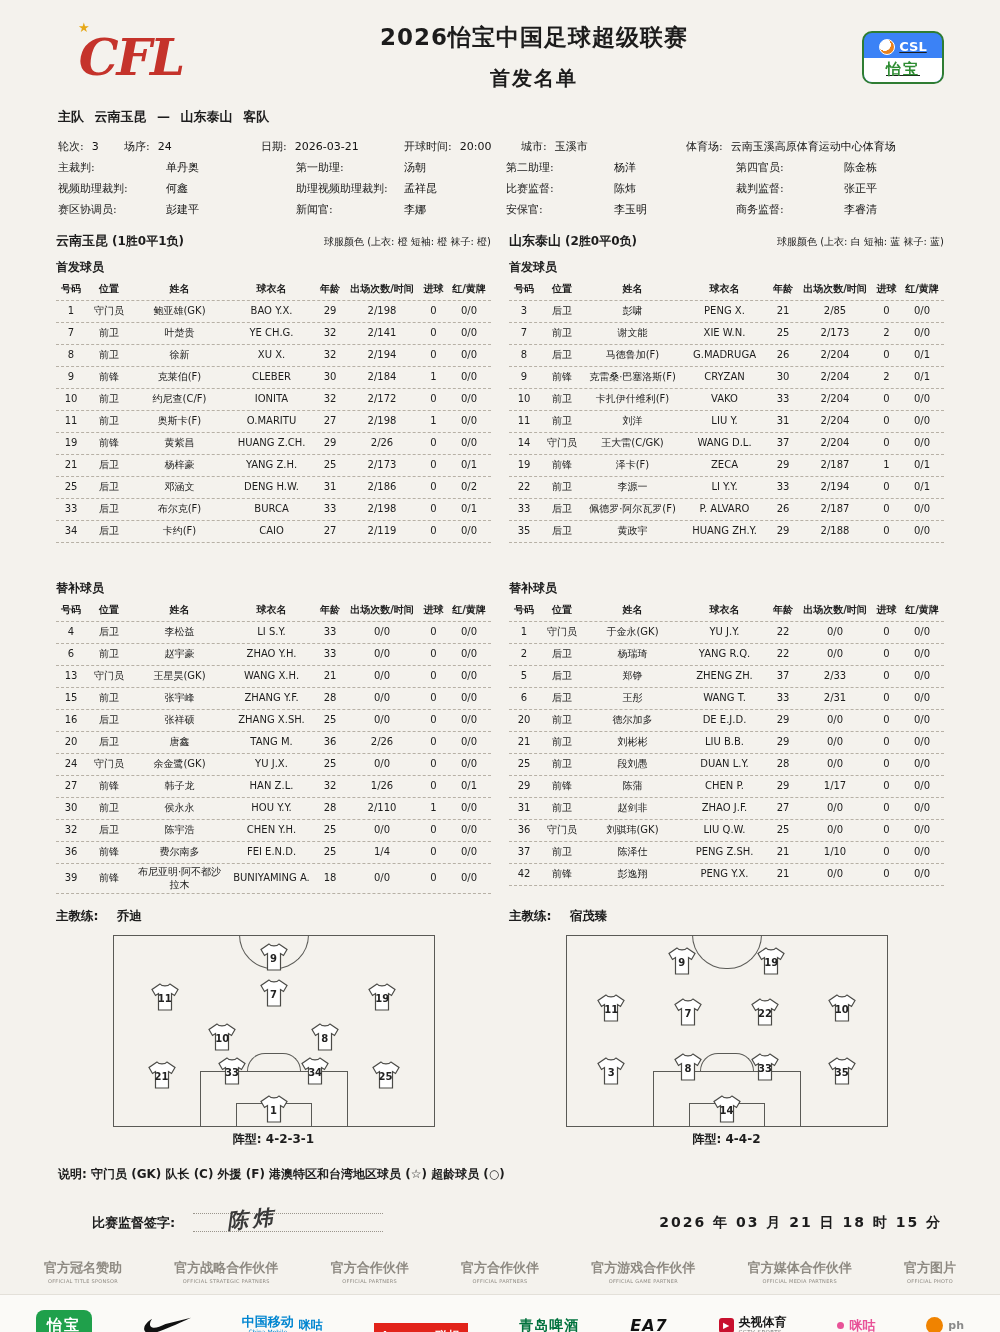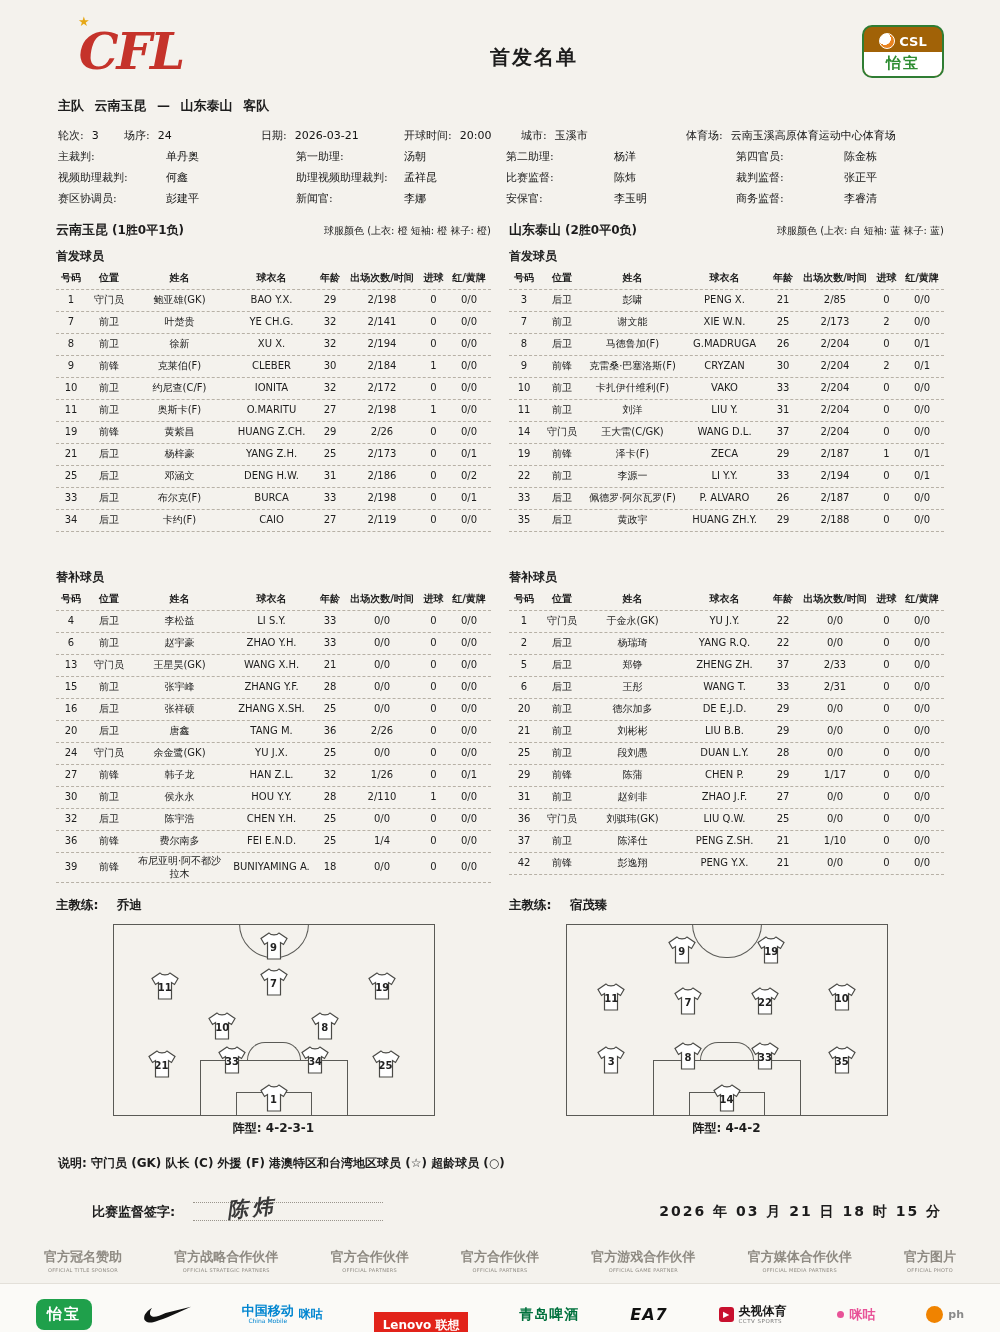--- a/index.html
+++ b/index.html
@@ -15,21 +15,21 @@
 
   
   .header { display:flex; align-items:center; padding:22px 56px 0 56px; }
   .cfl-logo { width:150px; position:relative; text-align:center; }
   .cfl-star { position:absolute; top:-8px; left:22px; color:#e6a817; font-size:13px; }
   .cfl-text { font-family:"DejaVu Serif","Liberation Serif",serif; font-style:italic; font-weight:bold;
               font-size:50px; color:#c5332b; letter-spacing:-2px; }
   .titles { flex:1; text-align:center; }
   .title { font-size:23px; font-weight:bold; letter-spacing:1px; }
   .subtitle { font-size:20px; font-weight:bold; margin-top:12px; letter-spacing:2px; }
-  .csl-badge { width:82px; border-radius:10px; overflow:hidden; background:#a16207; border:2px solid #2f7d33; text-align:center; }
+  .csl-badge { width:82px; border-radius:10px; overflow:hidden; background:#3b82f6; border:2px solid #2f7d33; text-align:center;text-decoration:underline; }
   .csl-top { padding:6px 0 3px; color:#fff; font-weight:bold; font-size:13px; display:flex; align-items:center; justify-content:center; gap:4px; }
   .csl-ball { width:16px; height:16px; border-radius:50%; display:inline-block;
               background:radial-gradient(circle at 35% 35%, #fff 0 45%, #e8821e 46% 100%); border:1px solid #fff; }
   .csl-bottom { background:#fff; color:#2f8d33; font-weight:bold; font-size:15px; padding:2px 0 3px; letter-spacing:2px; }
 
   
   .match-line { margin:16px 0 10px; padding:0 58px; font-size:13px; font-weight:bold; }
   .match-line span { margin-right:6px; }
   .info-block { padding:0 58px; font-size:11px; }
   .info-row { display:flex; line-height:21px; }
@@ -129,20 +129,21 @@
 <body>
 
 <div class="sheet">
 
   <div class="header">
     <div class="cfl-logo">
       <span class="cfl-star">★</span>
       <span class="cfl-text">CFL</span>
     </div>
     <div class="titles">
+      <div class="title">2026怡宝中国足球超级联赛</div>
       <div class="subtitle">首发名单</div>
     </div>
     <div class="csl-badge">
       <div class="csl-top">
         <span class="csl-ball"></span>
         <span>CSL</span>
       </div>
       <div class="csl-bottom">怡宝</div>
     </div>
   </div>

